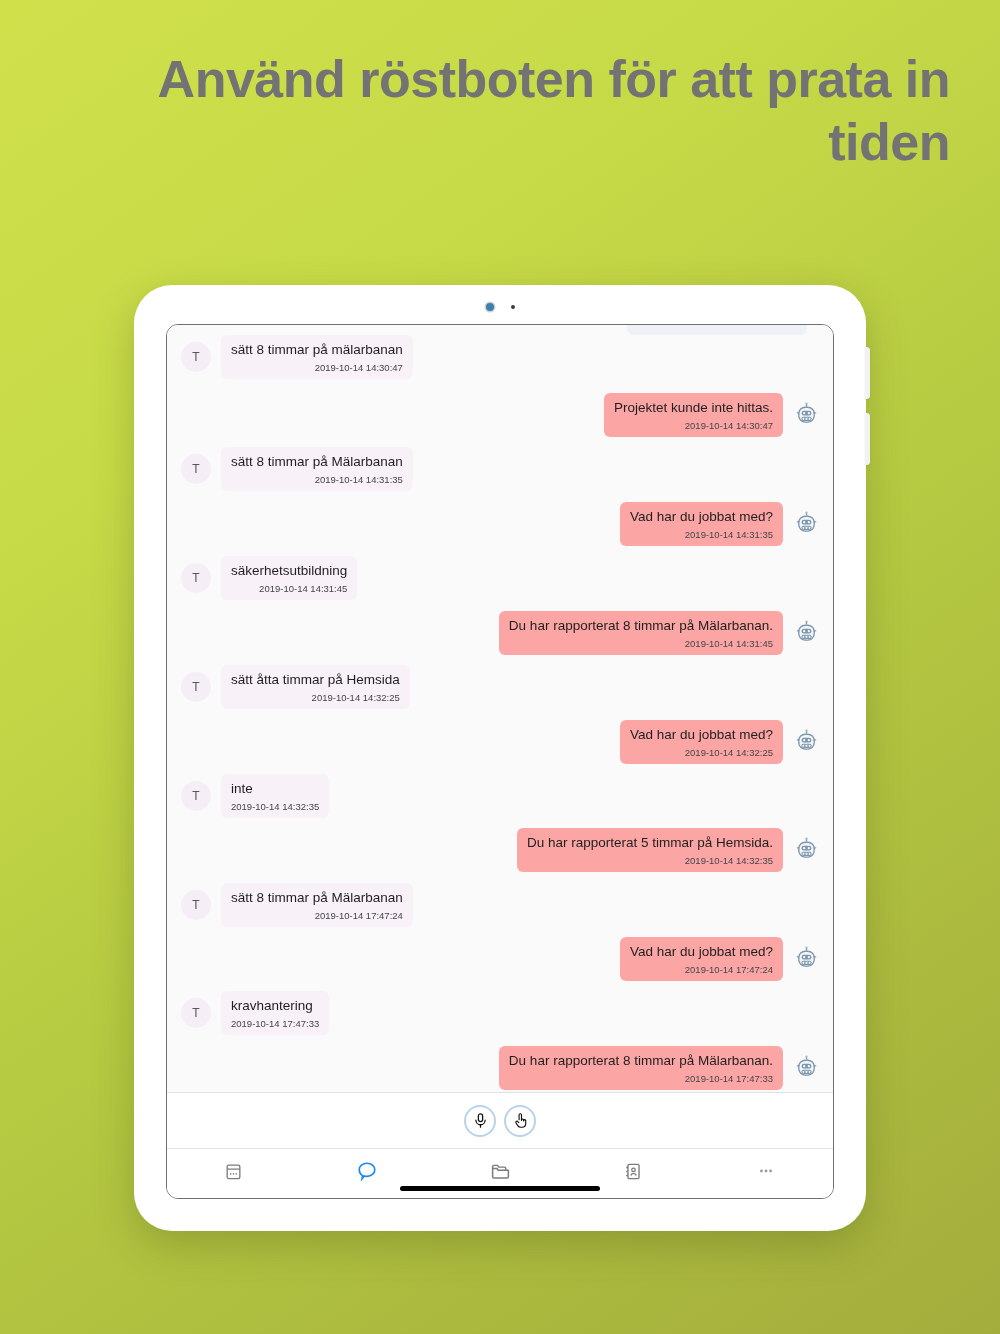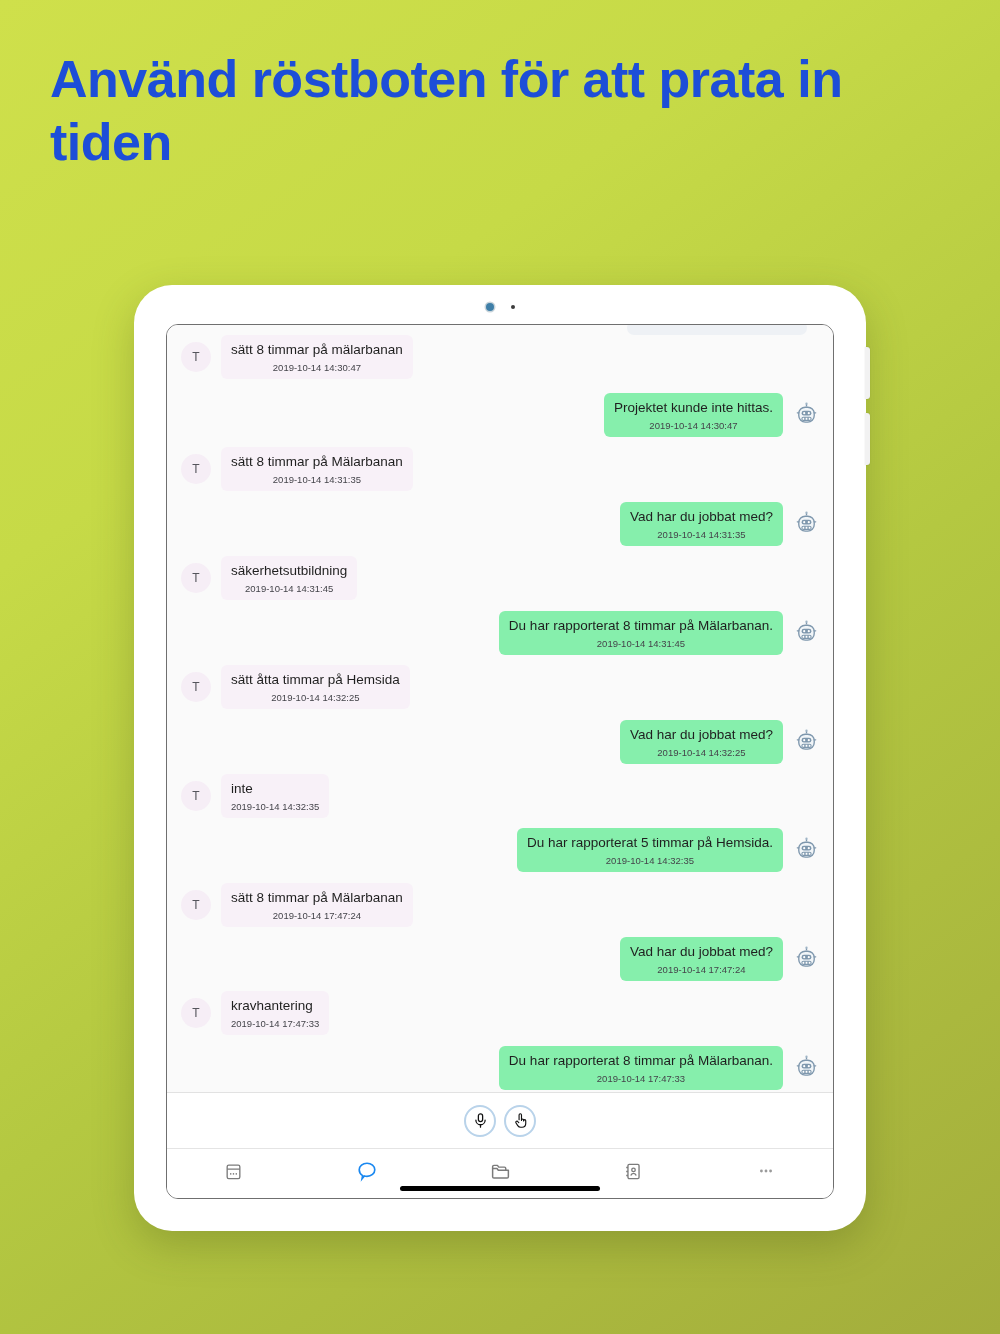--- a/index.html
+++ b/index.html
@@ -15,25 +15,25 @@
     background: linear-gradient(145deg, #cfe04b 0%, #c6da47 28%, #b4c841 58%, #a3ad3c 100%);
     position: relative;
   }
 
   
   .headline {
     position: absolute;
     top: 48px;
     left: 50px;
     width: 900px;
-    text-align: left;
+    text-align: right;
     font-size: 52px;
     font-weight: bold;
     line-height: 1.22;
-    color: #1d4ed8;
+    color: #737373;
     letter-spacing: -0.5px;
   }
 
   
   .device {
     position: absolute;
     left: 134px;
     top: 285px;
     width: 732px;
     height: 946px;
@@ -138,33 +138,33 @@
     align-items: center;
     justify-content: center;
   }
 
   .bubble {
     border-radius: 6px;
     padding: 7px 10px 6px 10px;
     max-width: 300px;
   }
   .msg.user .bubble { background: #f8f1f8; }
-  .msg.bot  .bubble { background: #86efac; }
+  .msg.bot  .bubble { background: #fca5a5; }
 
   .bubble-text {
     font-size: 13.5px;
     color: #1f1f1f;
     line-height: 1.25;
     white-space: nowrap;
   }
   .bubble-time {
     font-size: 9.5px;
     color: #44444a;
     margin-top: 3px;
-    text-align: center;
+    text-align: right;
     white-space: nowrap;
   }
 
   
   .input-bar {
     flex: 0 0 auto;
     height: 56px;
     border-top: 1px solid #e2e2e2;
     background: #ffffff;
     display: flex;

